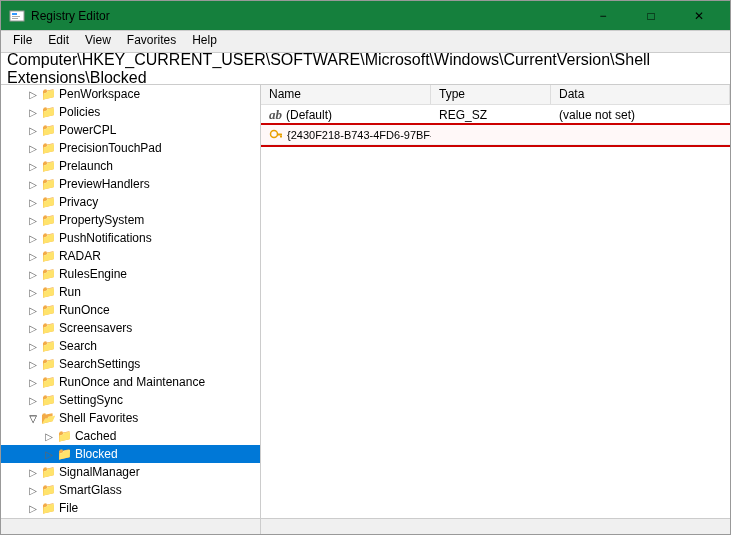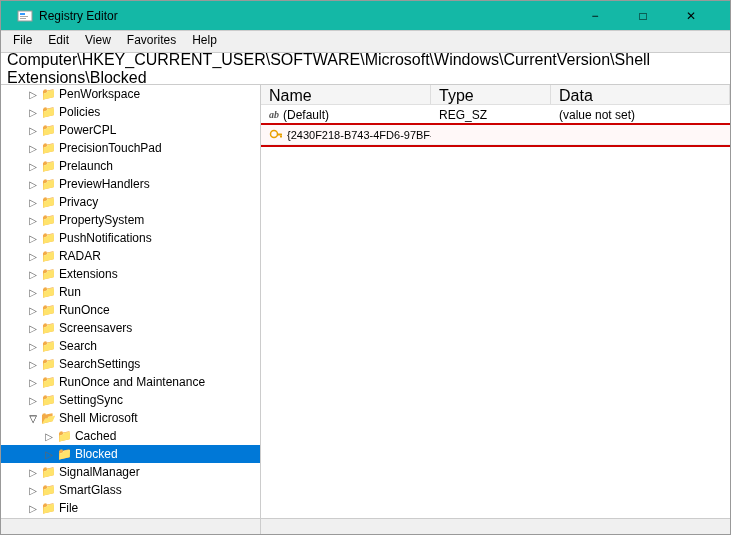--- a/index.html
+++ b/index.html
@@ -13,25 +13,25 @@
     }
     .window {
       width: 731px;
       height: 535px;
       background: #f0f0f0;
       border: 1px solid #999;
       display: flex;
       flex-direction: column;
     }
     .title-bar {
-      background: #14b8a6;
+      background: #15803d;
       height: 30px;
       display: flex;
       align-items: center;
-      padding: 0 16px;
+      padding: 0 8px;
       border-bottom: 1px solid #ccc;
       justify-content: space-between;
     }
     .title-bar-left {
       display: flex;
       align-items: center;
       gap: 6px;
     }
     .title-text {
       font-size: 12px;
@@ -153,21 +153,21 @@
       flex-direction: column;
       overflow: hidden;
     }
     .right-header {
       display: flex;
       height: 20px;
       border-bottom: 1px solid #e0e0e0;
       background: #f5f5f5;
     }
     .col-header {
-      font-size: 16px;
+      font-size: 12px;
       font-weight: normal;
       padding: 2px 8px;
       border-right: 1px solid #ddd;
       color: #000;
     }
     .col-name { width: 170px; }
     .col-type { width: 120px; }
     .col-data { flex: 1; }
 
     .right-body {
@@ -191,21 +191,21 @@
       color: #000;
       white-space: nowrap;
       overflow: hidden;
       text-overflow: ellipsis;
     }
     .reg-cell.name { width: 170px; display: flex; align-items: center; gap: 4px; }
     .reg-cell.type { width: 120px; }
     .reg-cell.data { flex: 1; }
 
     .ab-icon {
-      font-size: 10px;
+      font-size: 13px;
       font-weight: bold;
       color: #555;
       font-family: serif;
       font-style: italic;
     }
 
     
     .right-panel-hscroll {
       height: 16px;
       background: #f0f0f0;
@@ -319,21 +319,21 @@
         <div class="tree-item">
           <span class="indent" style="width:16px"></span>
           <span class="expand-icon">▷</span>
           <span class="folder-icon folder-yellow">📁</span>
           <span>RADAR</span>
         </div>
         <div class="tree-item">
           <span class="indent" style="width:16px"></span>
           <span class="expand-icon">▷</span>
           <span class="folder-icon folder-yellow">📁</span>
-          <span>Extensions</span>
+          <span>RulesEngine</span>
         </div>
         <div class="tree-item">
           <span class="indent" style="width:16px"></span>
           <span class="expand-icon">▷</span>
           <span class="folder-icon folder-yellow">📁</span>
           <span>Run</span>
         </div>
         <div class="tree-item">
           <span class="indent" style="width:16px"></span>
           <span class="expand-icon">▷</span>
@@ -368,21 +368,21 @@
           <span class="indent" style="width:16px"></span>
           <span class="expand-icon">▷</span>
           <span class="folder-icon folder-yellow">📁</span>
           <span>SettingSync</span>
         </div>
 
         <div class="tree-item">
           <span class="indent" style="width:16px"></span>
           <span class="expand-icon" style="color:#000">▽</span>
           <span class="folder-icon folder-yellow">📂</span>
-          <span>Shell Microsoft</span>
+          <span>Shell Favorites</span>
         </div>
 
         <div class="tree-item">
           <span class="indent" style="width:32px"></span>
           <span class="expand-icon">▷</span>
           <span class="folder-icon folder-yellow">📁</span>
           <span>Cached</span>
         </div>
 
         <div class="tree-item selected">

